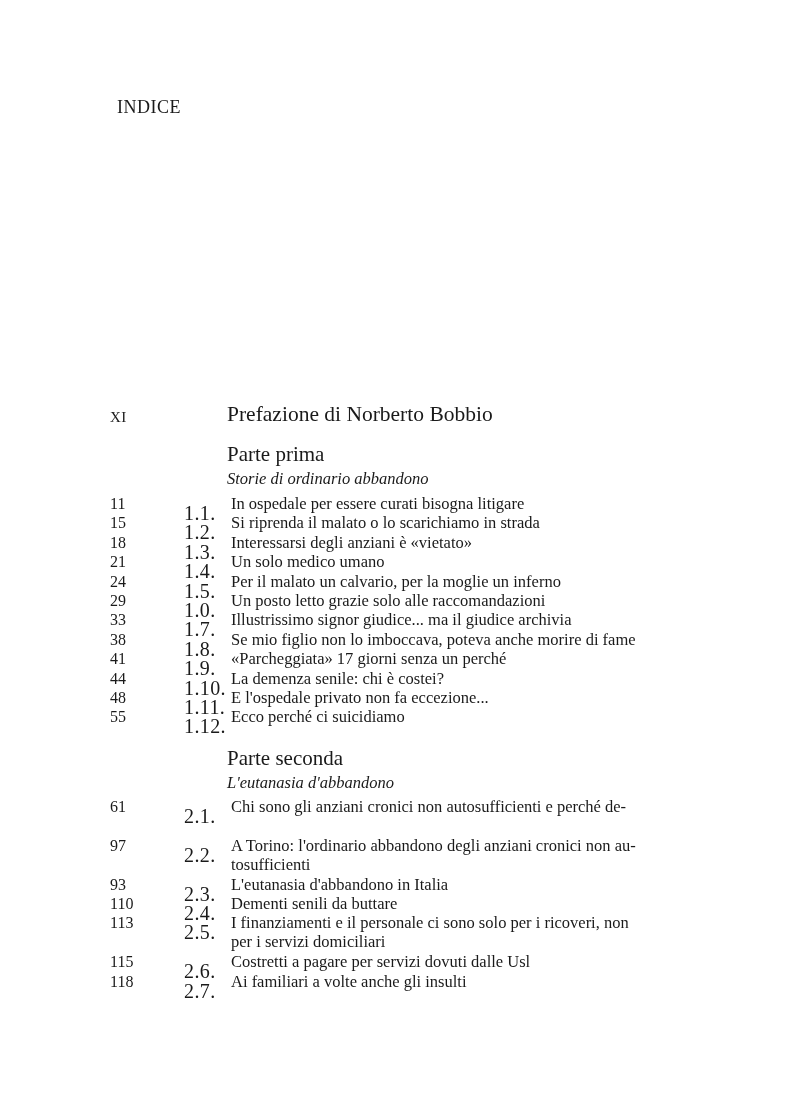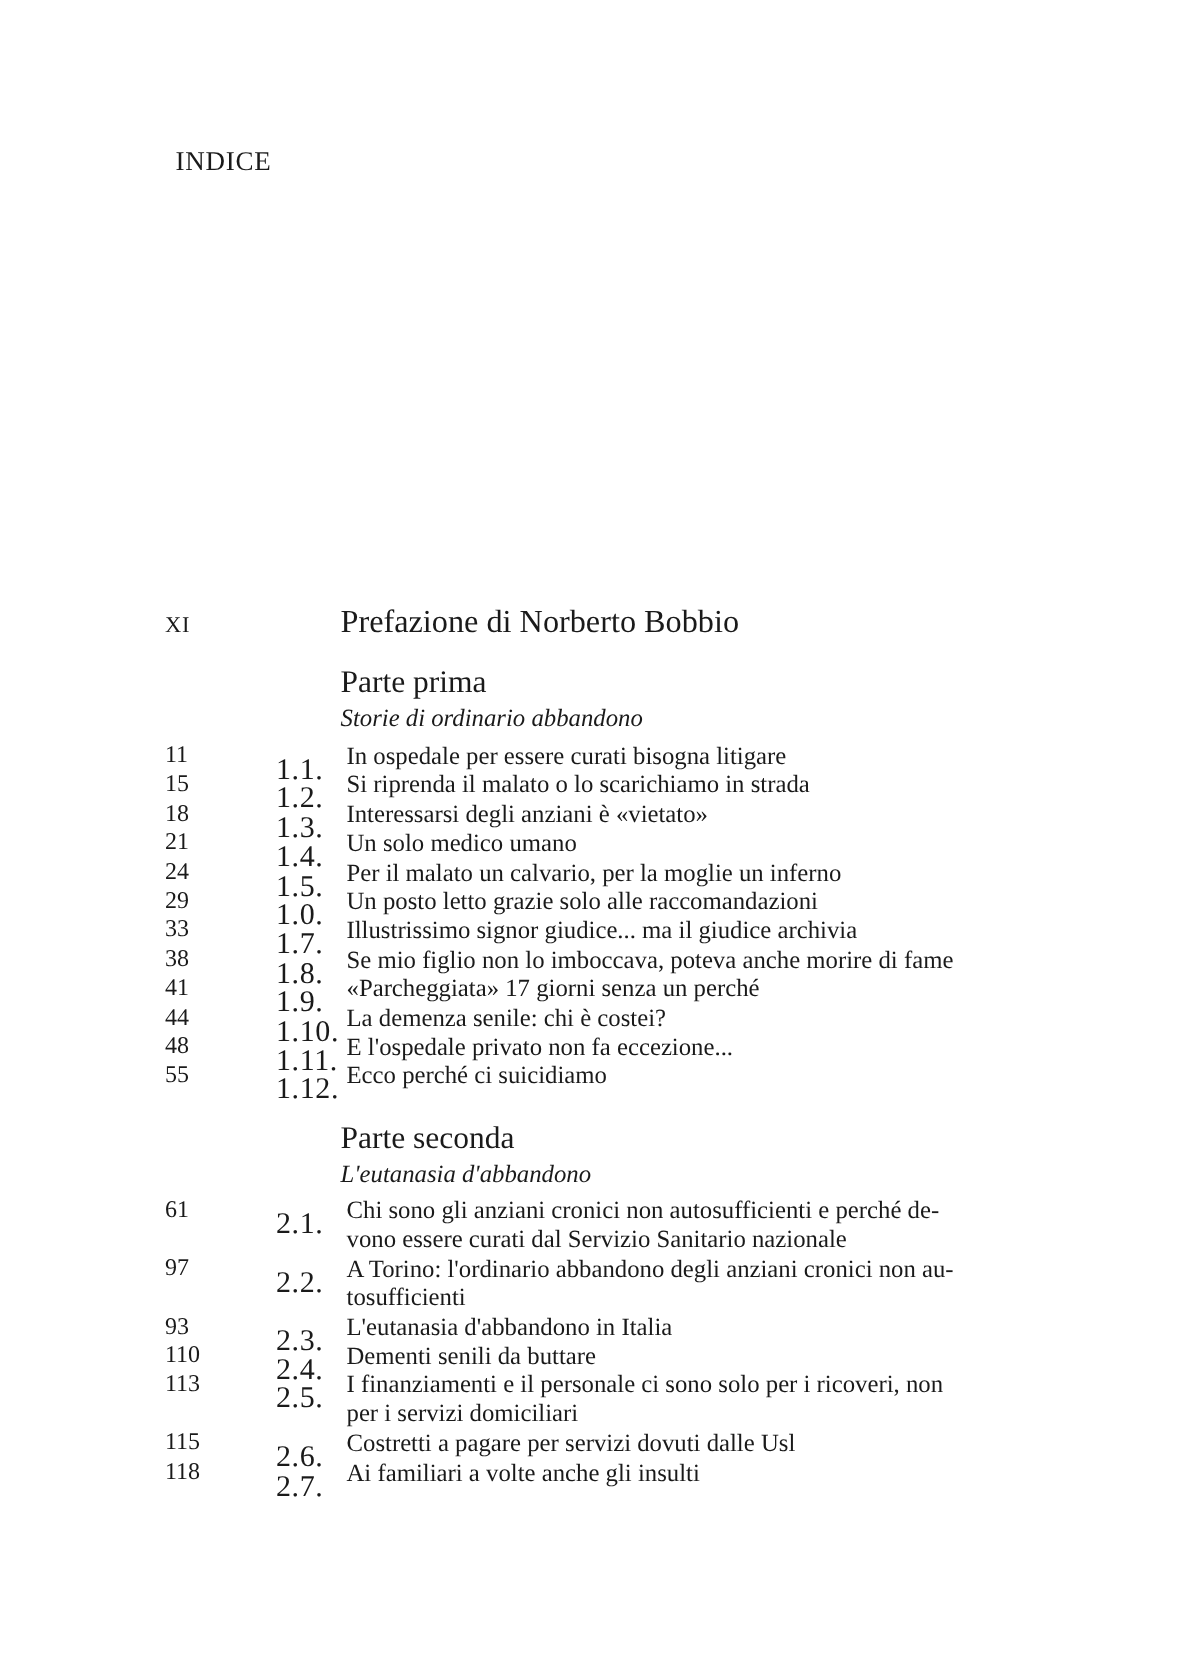--- a/index.html
+++ b/index.html
@@ -106,21 +106,20 @@
     </div>
 
   <div class="part-title" style="top:746px">Parte seconda</div>
   <div class="part-sub" style="top:773px">L'eutanasia d'abbandono</div>
   <div id="part1">
       <div class="row" style="top: 797px;">
         <span class="pg">61</span>
         <span class="num">2.1.</span>
         <span class="title">
           <div>Chi sono gli anziani cronici non autosufficienti e perché de-</div>
-          <div>vono essere curati dal Servizio Sanitario nazionale</div>
         </span>
       </div>
       <div class="row" style="top: 835.8px;">
         <span class="pg">97</span>
         <span class="num">2.2.</span>
         <span class="title">
           <div>A Torino: l'ordinario abbandono degli anziani cronici non au-</div>
           <div>tosufficienti</div>
         </span>
       </div>

